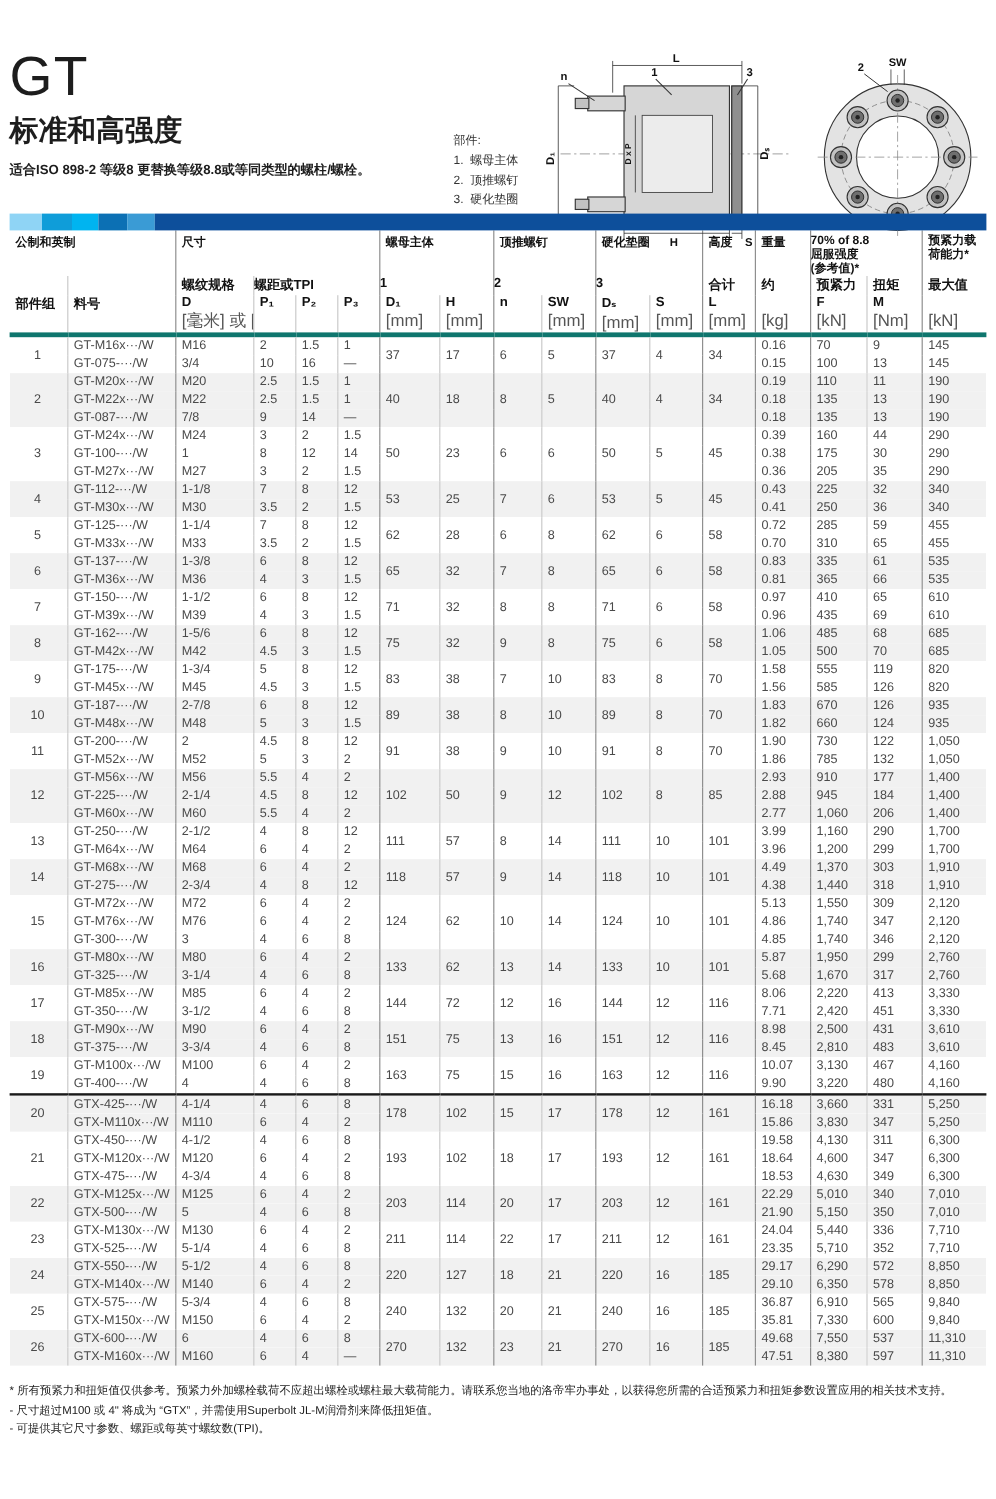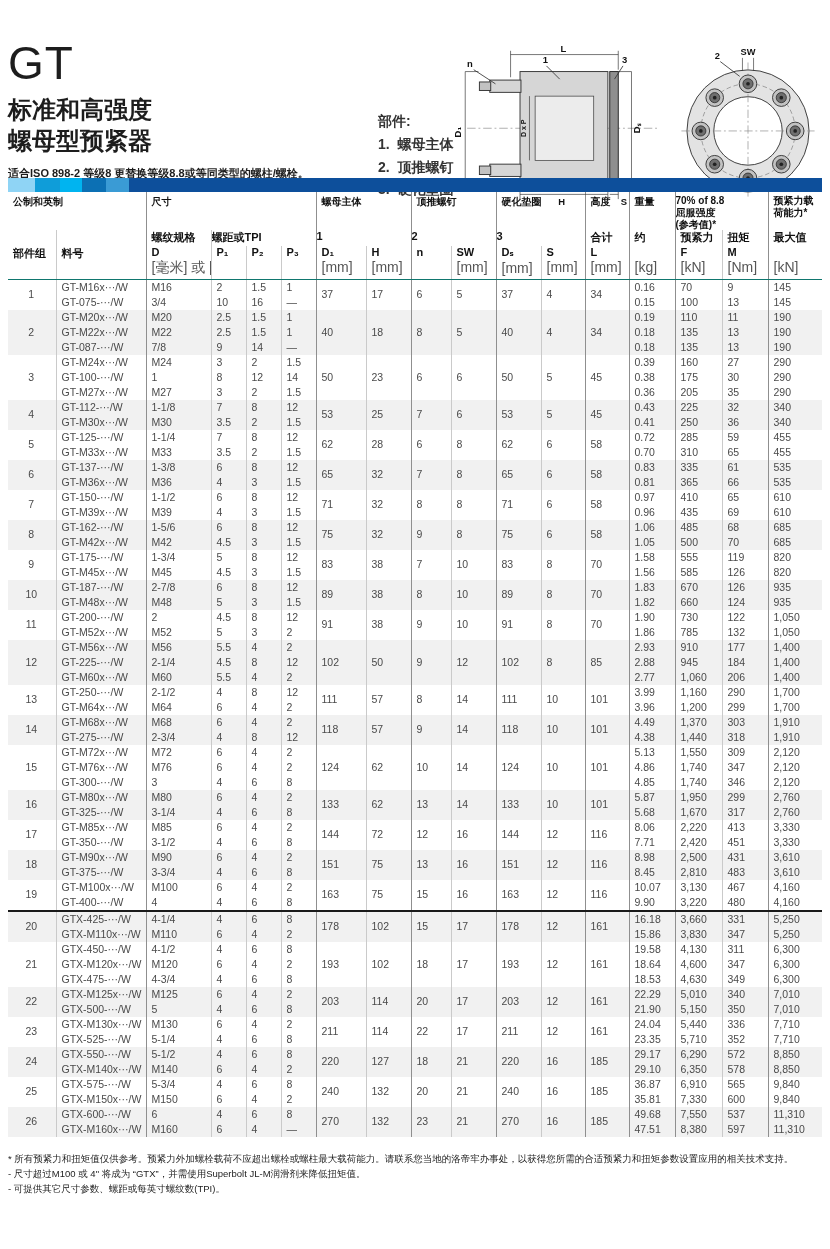--- a/index.html
+++ b/index.html
@@ -5,21 +5,21 @@
   html,body{margin:0;padding:0;background:#fff;}
   .page{width:830px;height:1249px;background:#fff;position:relative;overflow:hidden;
         font-family:"Liberation Sans","DejaVu Sans",sans-serif;color:#222;}
   
   .top{display:flex;padding:40px 8px 0 8px;height:178px;box-sizing:border-box;}
   .title-block{flex:1;min-width:330px;}
   .series-title{font-size:46px;font-weight:400;line-height:1;margin:0 0 8px 0;color:#1d1d1d;letter-spacing:1px;}
   .subtitle{font-size:24px;font-weight:700;line-height:1.3;color:#1d1d1d;}
   .desc{font-size:11px;font-weight:600;color:#1d1d1d;line-height:1.55;margin-top:9px;}
   .figure-area{display:flex;align-items:flex-start;}
-  .legend{width:74px;margin-top:70px;font-size:14px;color:#333;line-height:1.6;font-weight:bold;}
+  .legend{width:74px;margin-top:70px;font-size:10px;color:#333;line-height:1.6;}
   .legend-title{margin-bottom:1px;}
   .legend-item{white-space:nowrap;}
   svg.sec{width:222px;height:168px;}
   svg.front{width:148px;height:168px;}
   .metal{fill:#d6d6d6;stroke:#333;stroke-width:1;}
   .metal2{fill:#c2c2c2;stroke:#333;stroke-width:1;}
   .washer{fill:#8f8f8f;stroke:#222;stroke-width:1;}
   .bore{fill:#ececec;stroke:#444;stroke-width:.8;}
   .dim,.ext{stroke:#333;stroke-width:.7;fill:none;}
   .ldr{stroke:#333;stroke-width:.9;fill:none;}
@@ -30,21 +30,21 @@
   
   .bar{display:flex;height:14px;margin:0 8px;}
   .bar div{height:100%;}
   
   table{border-collapse:collapse;table-layout:fixed;width:814px;margin:0 8px;}
   th,td{padding:0 1px 0 5px;box-sizing:border-box;overflow:hidden;white-space:nowrap;}
   thead th{font-size:11px;font-weight:700;text-align:left;vertical-align:top;color:#111;padding-top:3px;}
   thead tr.r1 th{height:30px;font-size:10px;}
   thead tr.r2 th{height:16px;padding-top:0;}
   thead tr.r3 th{height:33px;padding-top:0;}
-  thead tr:last-child th{border-bottom:1px solid #0f766e;}
+  thead tr:last-child th{border-bottom:4px solid #0f766e;}
   .unit{font-weight:400;font-size:14px;color:#555;margin-top:1px;}
   .pre{white-space:pre-line;line-height:1.18;}
   .ctr{text-align:left;padding-left:0;}
   .lt{border-left:1px solid #cacaca;}
   .mj{border-left:1px solid #8f8f8f;}
   tbody td{font-size:10.5px;color:#4a4a4a;height:15px;line-height:15px;vertical-align:middle;}
   tbody.shade td{background:#f1f1f1;}
   tbody.series-break tr:first-child td{border-top:2px solid #1a1a1a;}
   td.grp-no{text-align:center;padding-left:0;color:#4a4a4a;}
   
@@ -52,21 +52,20 @@
 </style>
 </head>
 <body>
 
 <div class="page">
 
   <div class="top">
     <div class="title-block">
       <h1 class="series-title">GT</h1>
       <div class="subtitle">标准和高强度</div>
-      <div class="subtitle">螺母型预紧器</div>
       <div class="desc">
         <div>适合ISO 898-2 等级8 更替换等级8.8或等同类型的螺柱/螺栓。</div>
       </div>
     </div>
 
     <div class="figure-area">
       <div class="legend">
         <div class="legend-title">部件:</div>
         <div class="legend-item"><span>1.</span>&nbsp;&nbsp;<span>螺母主体</span></div>
         <div class="legend-item"><span>2.</span>&nbsp;&nbsp;<span>顶推螺钉</span></div>
@@ -372,21 +371,21 @@
           <td class="lt">1.5</td>
           <td class="mj" rowspan="3">50</td>
           <td class="lt" rowspan="3">23</td>
           <td class="mj" rowspan="3">6</td>
           <td class="lt" rowspan="3">6</td>
           <td class="mj" rowspan="3">50</td>
           <td class="lt" rowspan="3">5</td>
           <td class="mj" rowspan="3">45</td>
           <td class="mj">0.39</td>
           <td class="mj">160</td>
-          <td class="lt">27</td>
+          <td class="lt">44</td>
           <td class="mj">290</td>
         </tr>
         <tr>
           <td class="lt">GT-100-···/W</td>
           <td class="mj">1</td>
           <td class="lt">8</td>
           <td class="lt">12</td>
           <td class="lt">14</td>
           <td class="mj">0.38</td>
           <td class="mj">175</td>

